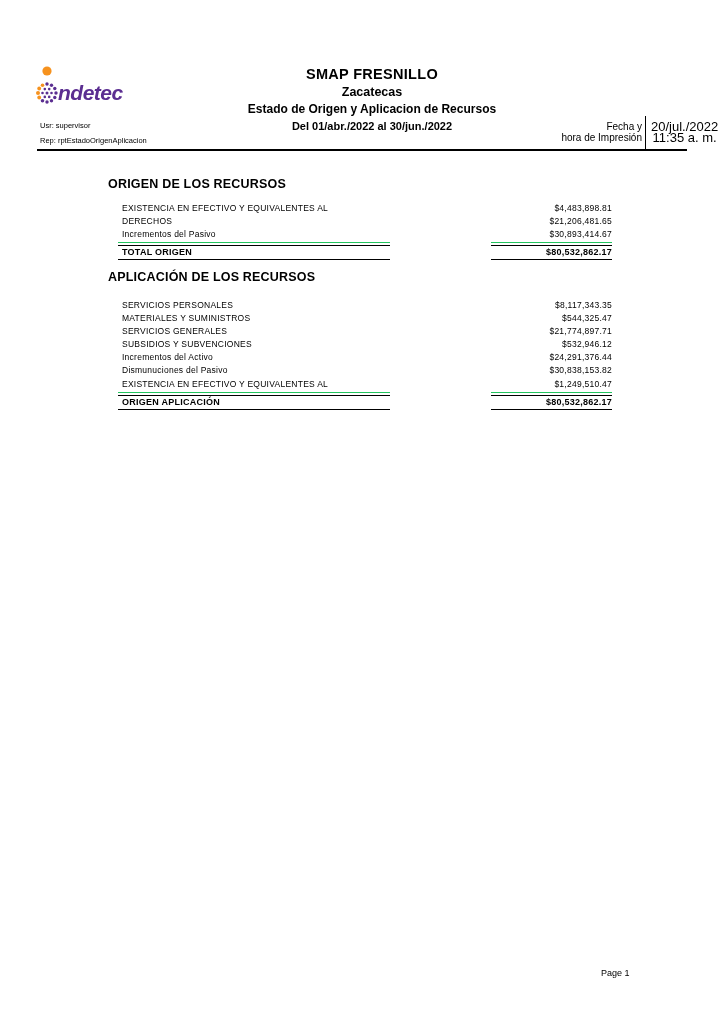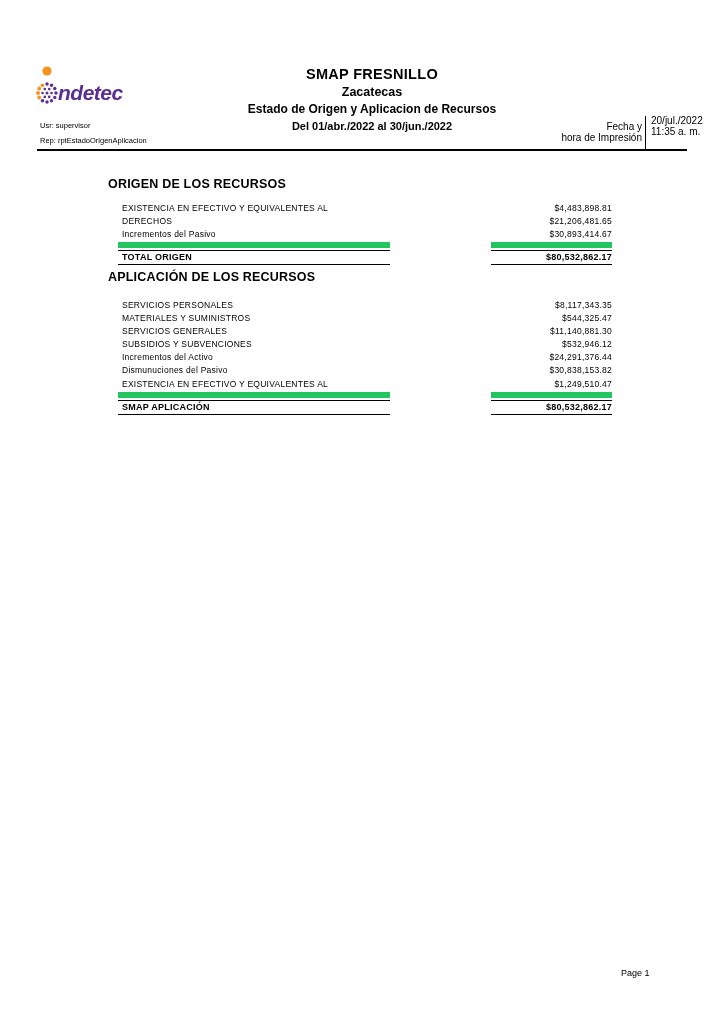--- a/index.html
+++ b/index.html
@@ -11,46 +11,46 @@
   
   .logo { position:absolute; left:34px; top:64px; }
   .title-block { position:absolute; left:0; top:66px; width:744px; text-align:center; }
   .title   { font-size:14.5px; font-weight:bold; letter-spacing:.3px; }
   .subtitle{ font-size:12.5px; font-weight:bold; margin-top:3px; }
   .report-name { font-size:12px; font-weight:bold; margin-top:3px; }
   .period  { font-size:11px; font-weight:bold; margin-top:4px; }
   .meta-left { position:absolute; left:40px; top:122px; font-size:7.5px; line-height:8px; }
   .meta-left .m2 { margin-top:7px; }
   .print-label { position:absolute; right:82px; top:121px; font-size:10px; line-height:11px; text-align:right; }
-  .print-value { position:absolute; left:651px; top:115px; font-size:10px; line-height:11px; text-align:left; }
+  .print-value { position:absolute; left:651px; top:121px; font-size:13px; line-height:11px; text-align:center; }
   .v-divider { position:absolute; left:645px; top:116px; width:1px; height:34px; background:#000; }
   .h-rule { position:absolute; left:37px; top:149px; width:650px; height:2px; background:#000; }
   
   .section { position:absolute; left:108px; width:505px; }
   .section-1 { top:178px; }
   .section-2 { top:271px; }
   .section-heading { font-size:12.5px; font-weight:bold; letter-spacing:.2px; line-height:13px; }
   .section-1 .rows { margin-top:11px; }
   .section-2 .rows { margin-top:15px; }
   .rows { margin-left:10px; width:494px; }
   .row { display:flex; line-height:13.1px; font-size:8.5px; letter-spacing:.25px; }
   .row .lbl { padding-left:4px; white-space:nowrap; }
   .row .val { margin-left:auto; }
   .total-row { display:flex; justify-content:space-between; margin-left:10px; width:494px; margin-top:1px; }
-  .total-cell { border-top:6px solid #22c55e; padding-top:2px; }
+  .total-cell { border-top:1px solid #22c55e; padding-top:2px; }
   .total-cell .in {
     border-top:1.5px solid #000; border-bottom:1.5px solid #000;
     padding:1px 0 1px 0; font-weight:bold; font-size:9px; line-height:11px; letter-spacing:.25px;
   }
   .total-label { width:272px; }
   .total-label .in { padding-left:4px; }
   .total-value { width:121px; }
   .total-value .in { text-align:right; }
   
-  .page-number { position:absolute; left:601px; top:968px; font-size:9px;margin-left:20px; }
+  .page-number { position:absolute; left:601px; top:968px; font-size:9px; }
 </style>
 </head>
 <body>
 
 <div class="page">
 
   <div class="logo">
     <svg width="92" height="50" viewBox="0 0 92 50">
 
       <circle cx="13" cy="7" r="4.6" fill="#F6921E"></circle>
@@ -135,42 +135,42 @@
       <div class="row">
         <span class="lbl">SERVICIOS PERSONALES</span>
         <span class="val">$8,117,343.35</span>
       </div>
       <div class="row">
         <span class="lbl">MATERIALES Y SUMINISTROS</span>
         <span class="val">$544,325.47</span>
       </div>
       <div class="row">
         <span class="lbl">SERVICIOS GENERALES</span>
-        <span class="val">$11,140,881.30</span>
+        <span class="val">$21,774,897.71</span>
       </div>
       <div class="row">
         <span class="lbl">SUBSIDIOS Y SUBVENCIONES</span>
         <span class="val">$532,946.12</span>
       </div>
       <div class="row">
         <span class="lbl">Incrementos del Activo</span>
         <span class="val">$24,291,376.44</span>
       </div>
       <div class="row">
         <span class="lbl">Dismunuciones del Pasivo</span>
         <span class="val">$30,838,153.82</span>
       </div>
       <div class="row">
         <span class="lbl">EXISTENCIA EN EFECTIVO Y EQUIVALENTES AL</span>
         <span class="val">$1,249,510.47</span>
       </div>
     </div>
     <div class="total-row">
       <div class="total-cell total-label">
-        <div class="in">SMAP APLICACIÓN</div>
+        <div class="in">ORIGEN APLICACIÓN</div>
       </div>
       <div class="total-cell total-value">
         <div class="in">$80,532,862.17</div>
       </div>
     </div>
   </div>
 
   <div class="page-number">Page 1</div>
 
 </div>

